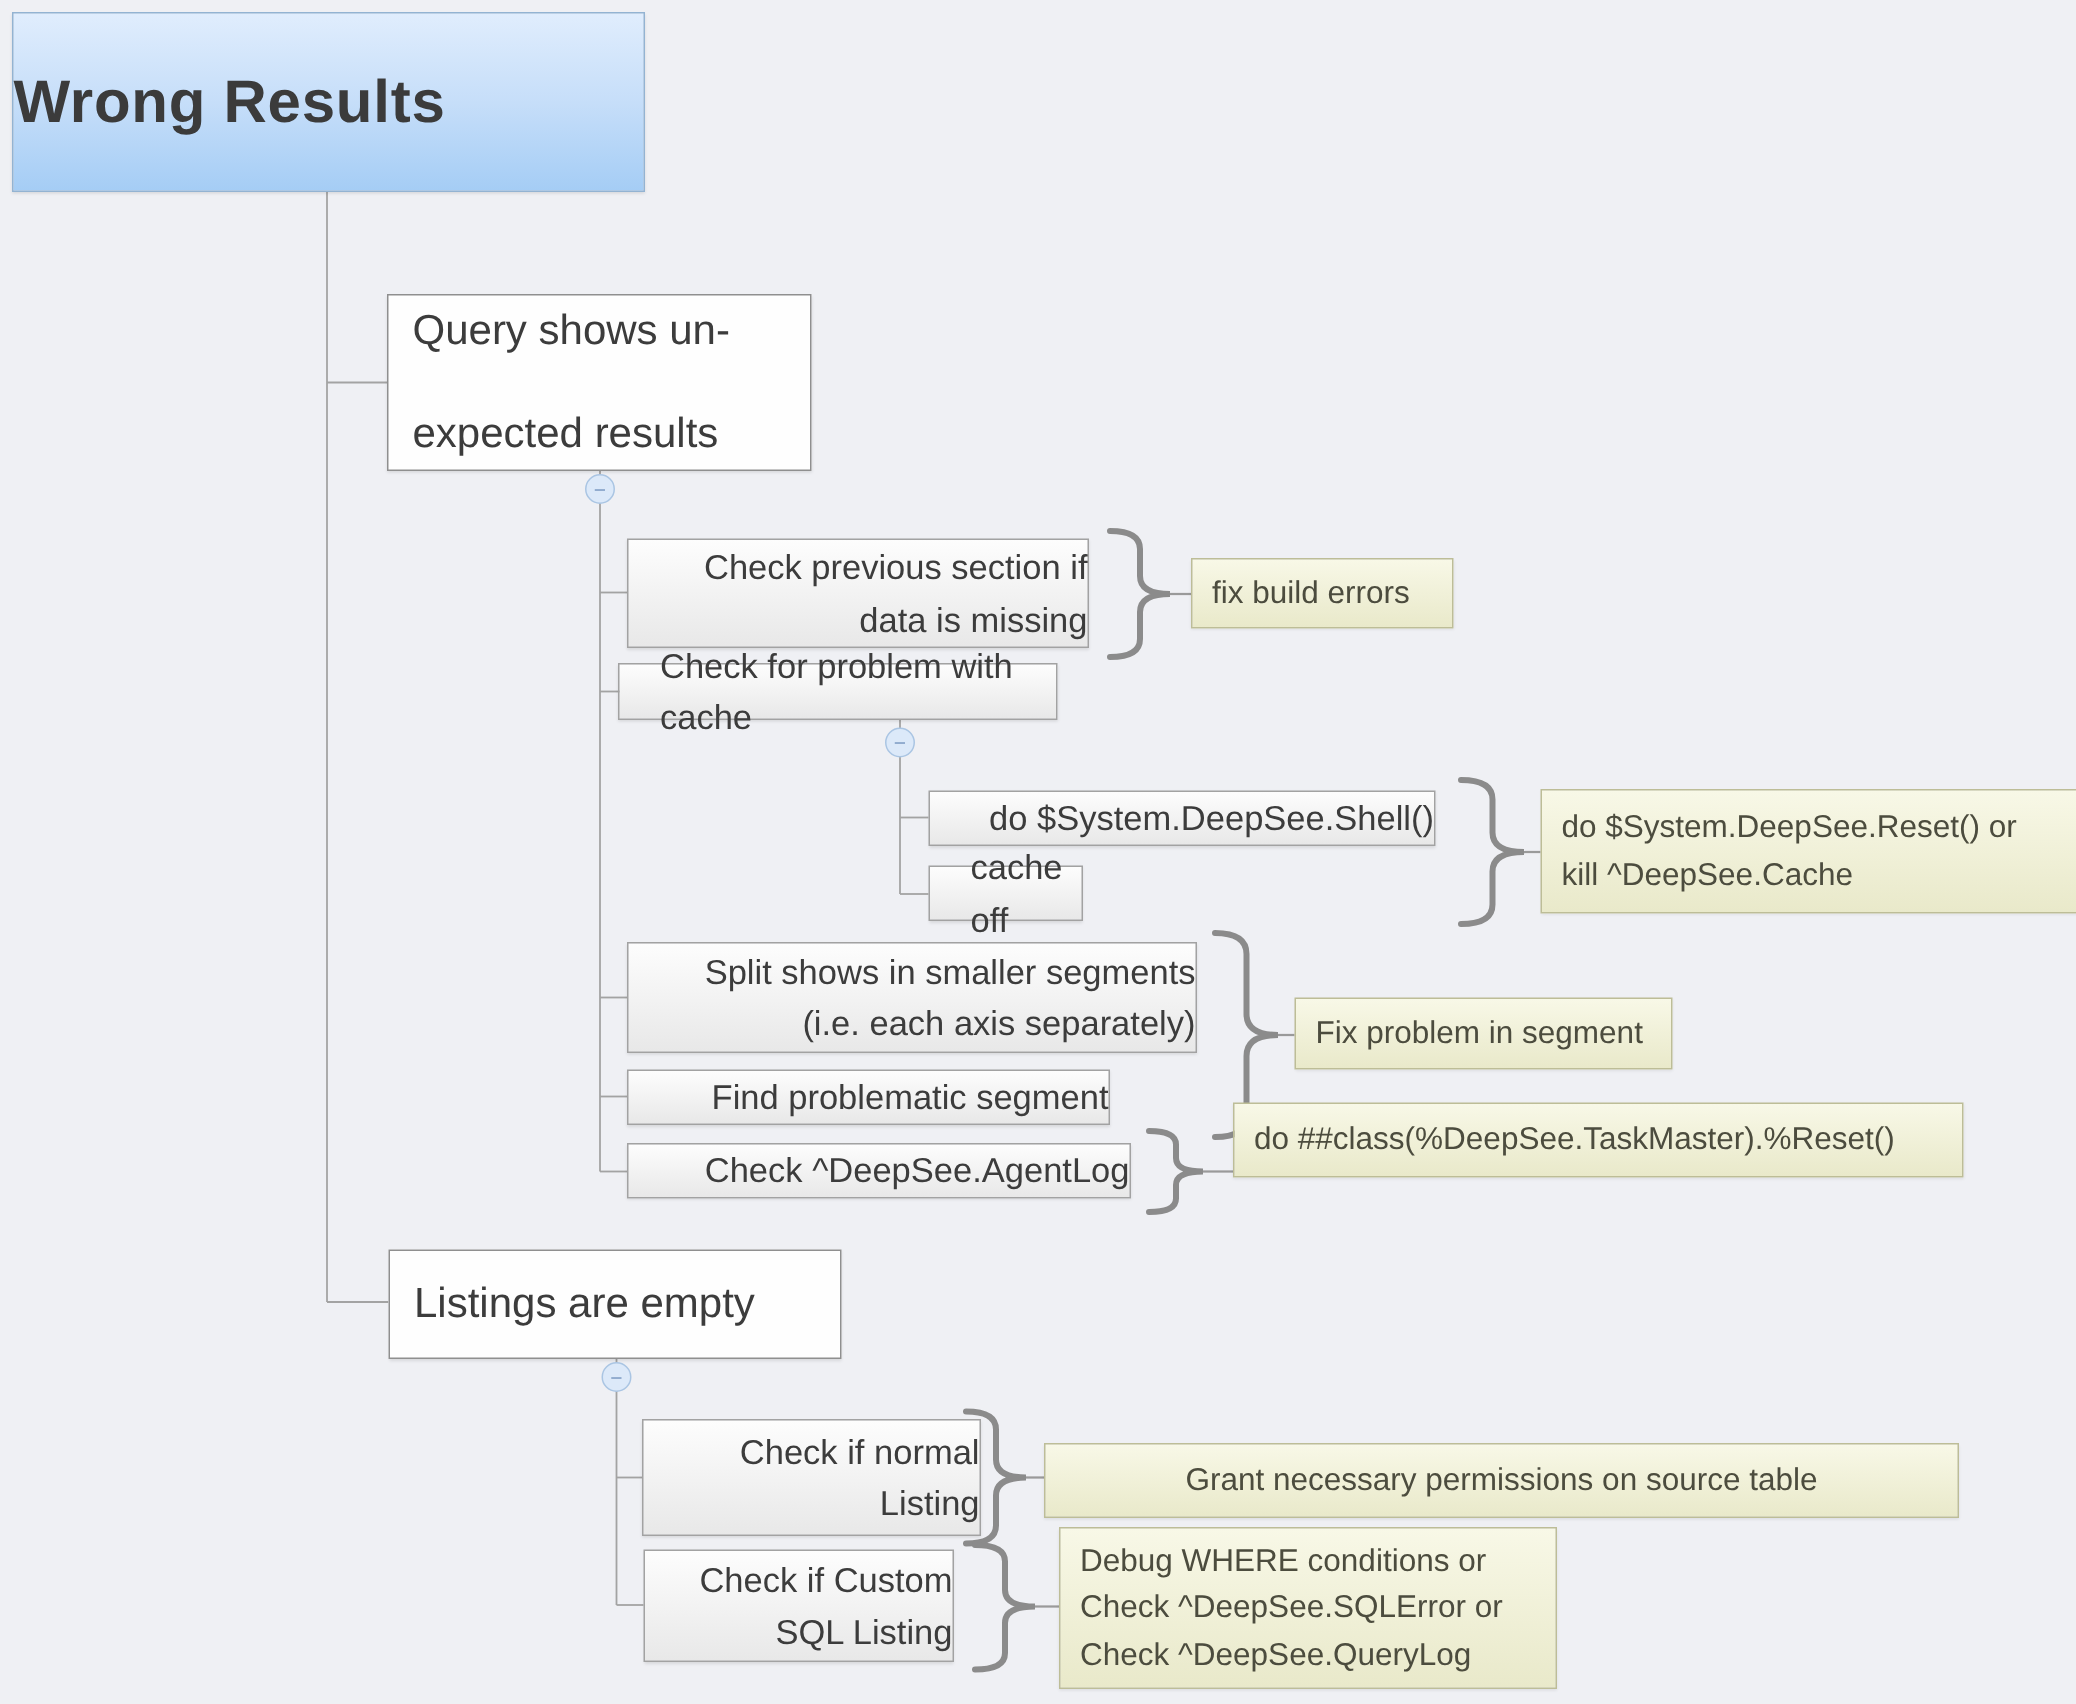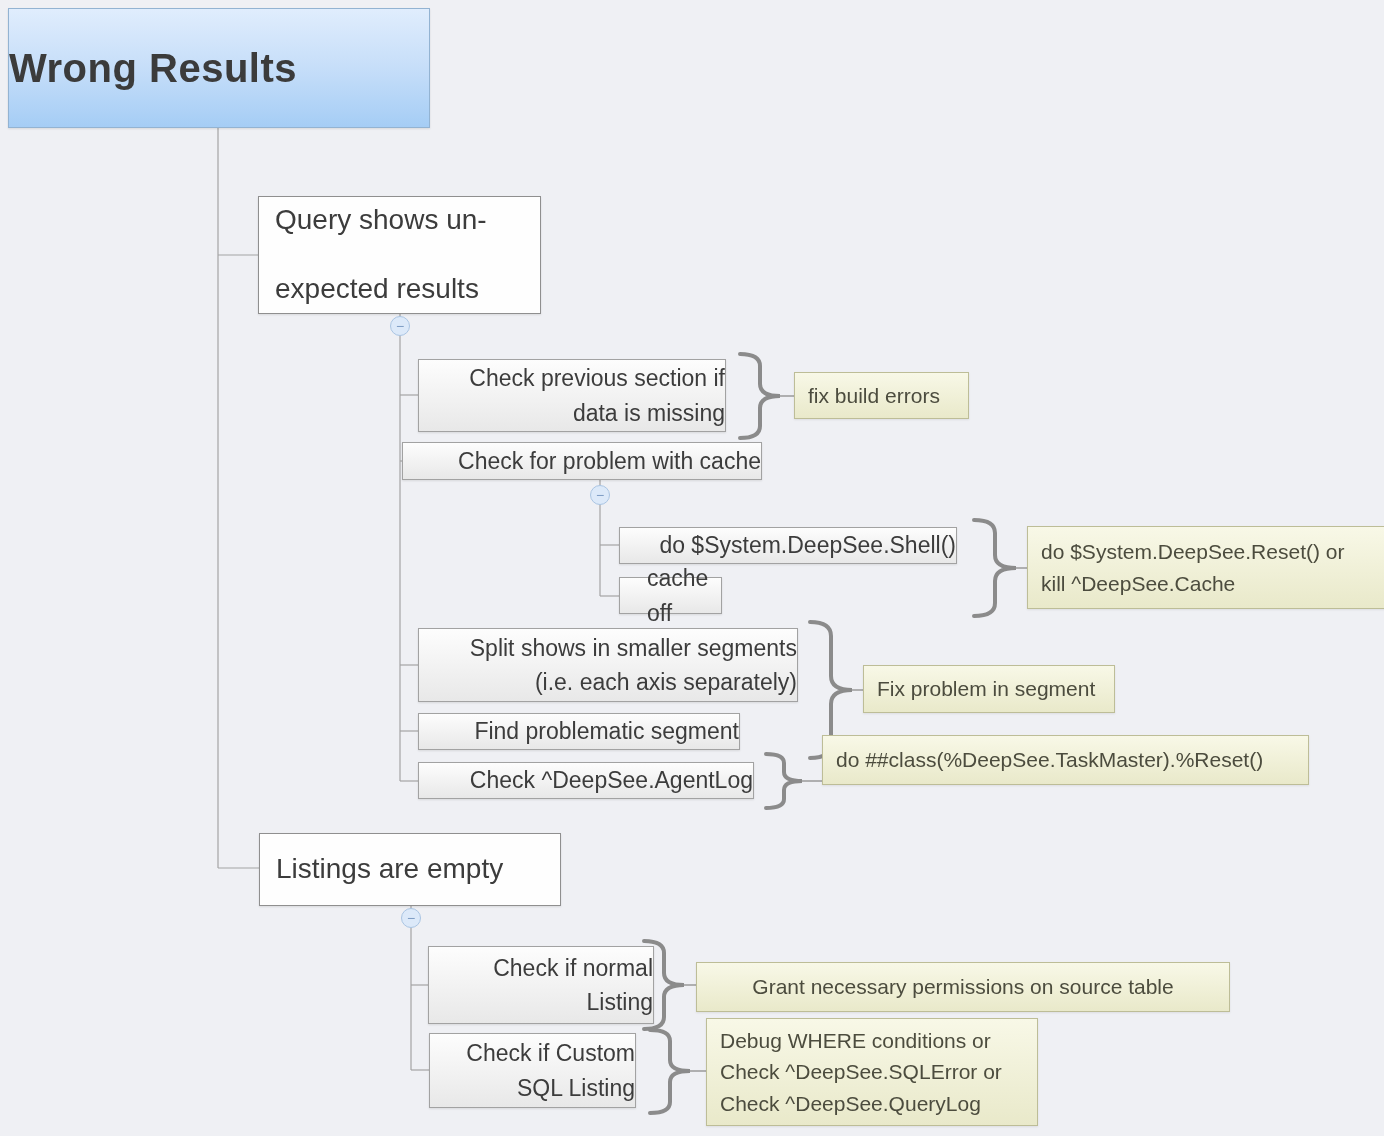--- a/index.html
+++ b/index.html
@@ -93,21 +93,21 @@
   </div>
   <div class="collapse" style="left:390px;top:316px">
     <span>−</span>
   </div>
 
   <div class="node child" style="left:418px;top:359px;width:308px;height:73px">
     <span class="line">Check previous section if</span>
     <span class="line">data is missing</span>
   </div>
 
-  <div class="node child" style="left:402px;top:442px;width:360px;height:38px">
+  <div class="node child" style="left:412px;top:442px;width:293px;height:38px">
     <span class="line">Check for problem with cache</span>
   </div>
   <div class="collapse" style="left:590px;top:485px">
     <span>−</span>
   </div>
 
   <div class="node child" style="left:619px;top:527px;width:338px;height:37px">
     <span class="line">do $System.DeepSee.Shell()</span>
   </div>
 
@@ -155,21 +155,21 @@
   </div>
 
   <div class="note" style="left:863px;top:665px;width:252px;height:48px">
     <span class="line">Fix problem in segment</span>
   </div>
 
   <div class="note" style="left:822px;top:735px;width:487px;height:50px">
     <span class="line">do ##class(%DeepSee.TaskMaster).%Reset()</span>
   </div>
 
-  <div class="note centered" style="left:696px;top:962px;width:534px;height:50px">
+  <div class="note centered" style="left:696px;top:962px;width:610px;height:50px">
     <span class="line">Grant necessary permissions on source table</span>
   </div>
 
   <div class="note" style="left:706px;top:1018px;width:332px;height:108px">
     <span class="line">Debug WHERE conditions or</span>
     <span class="line">Check ^DeepSee.SQLError or</span>
     <span class="line">Check ^DeepSee.QueryLog</span>
   </div>
 
 </div>

